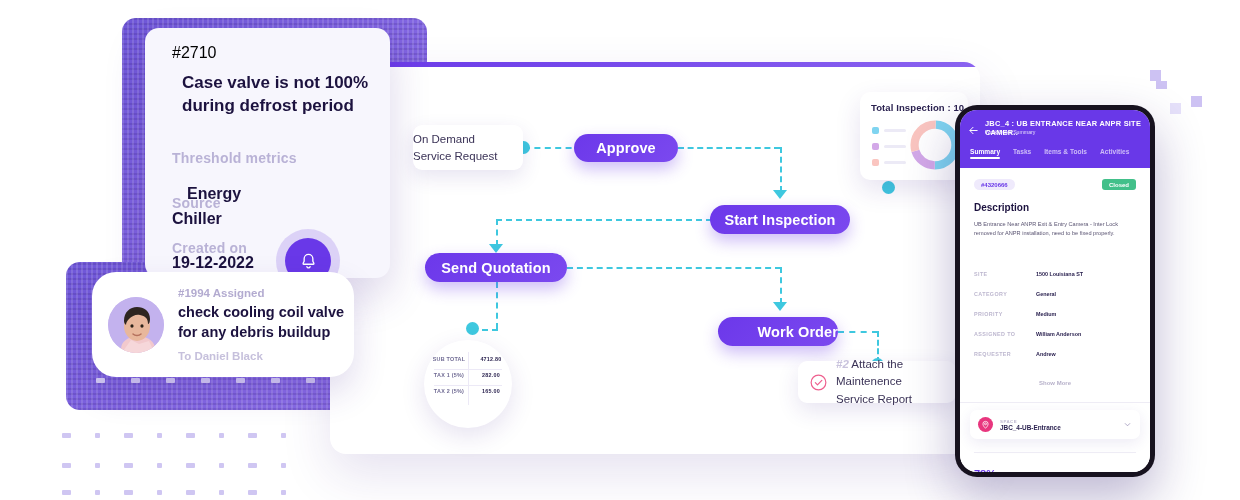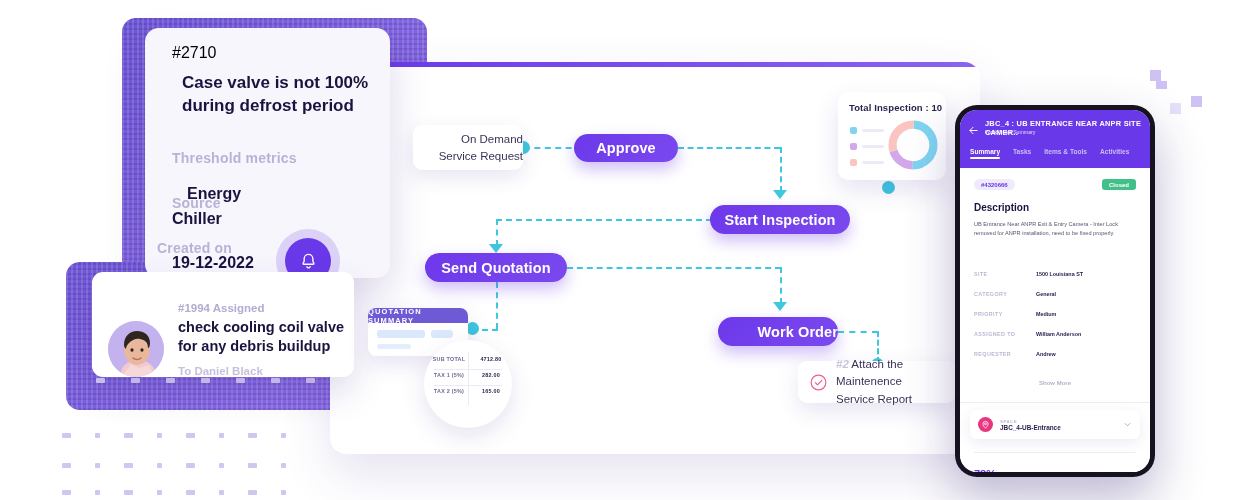--- a/index.html
+++ b/index.html
@@ -29,43 +29,43 @@
           box-shadow:0 18px 40px rgba(60,30,140,.18);}
   .t-title{color:#1c123f;font-size:17px;font-weight:700;line-height:1.33;margin-left:10px;}
   .t-lbl{color:#b9b2d6;font-size:14px;font-weight:600;letter-spacing:.2px;}
   .t-val{color:#1c123f;font-size:16px;font-weight:700;}
 
   .bell{position:absolute;width:46px;height:46px;border-radius:50%;
         background:#6938e8;display:flex;align-items:center;justify-content:center;
         box-shadow:0 0 0 9px rgba(150,120,235,.28);}
 
   
-  .assign{position:absolute;background:#fff;border-radius:11px;
-          box-shadow:0 16px 34px rgba(60,30,140,.16);display:flex;align-items:flex-end;}
+  .assign{position:absolute;background:#fff;border-radius:24px;
+          box-shadow:0 16px 34px rgba(60,30,140,.16);display:flex;align-items:center;}
   .avatar{width:56px;height:56px;border-radius:50%;overflow:hidden;flex:0 0 auto;
           background:#c8b9f0;position:relative;}
   .a-id{color:#b3abd0;font-size:11.5px;font-weight:600;}
   .a-title{color:#1c123f;font-size:14.5px;font-weight:700;line-height:1.35;}
   .a-to{color:#c6c0dc;font-size:11.5px;font-weight:600;}
 
   
   .panel{position:absolute;background:#fff;border-radius:16px;
          box-shadow:0 20px 50px rgba(60,30,140,.13);overflow:hidden;}
   .panel-top{position:absolute;left:0;top:0;height:5px;width:100%;
              background:linear-gradient(90deg,#6938e8,#8a63f0);}
 
   
   .node{position:absolute;border-radius:999px;
         background:linear-gradient(135deg,#6c38ea 0%,#7b49ef 100%);
         color:#fff;font-size:14.5px;font-weight:700;letter-spacing:.1px;
         display:flex;align-items:center;justify-content:center;
         box-shadow:0 7px 16px rgba(105,56,232,.33);white-space:nowrap;}
   .chip{position:absolute;background:#fff;border-radius:9px;
         box-shadow:0 7px 20px rgba(60,30,140,.12);
-        display:flex;align-items:flex-end;justify-content:center;text-align:center;
+        display:flex;align-items:flex-start;justify-content:center;text-align:center;
         color:#3b3357;font-size:11.5px;line-height:1.45;font-weight:500;}
   .dot{position:absolute;width:13px;height:13px;border-radius:50%;background:#3ec8df;}
 
   .ln{position:absolute;}
   .ln.h{border-top:2.2px dashed #3ec8df;}
   .ln.v{border-left:2.2px dashed #3ec8df;}
   .arw{position:absolute;width:0;height:0;border-left:7px solid transparent;
        border-right:7px solid transparent;border-top:9px solid #3ec8df;}
 
   
@@ -196,21 +196,21 @@
   <div class="ticket" style="left:145px;top:28px;width:245px;height:250px;">
     <div style="position:absolute;left:27px;top:16px;">#2710</div>
     <div class="t-title" style="position:absolute;left:27px;top:44px;width:196px;">Case valve is not 100% during defrost period</div>
 
     <div class="t-lbl" style="position:absolute;left:27px;top:122px;">Threshold metrics</div>
     <div class="t-val" style="position:absolute;left:42px;top:136px;margin-top:21px;">Energy</div>
 
     <div class="t-lbl" style="position:absolute;left:27px;top:167px;">Source</div>
     <div class="t-val" style="position:absolute;left:27px;top:182px;">Chiller</div>
 
-    <div class="t-lbl" style="position:absolute;left:12px;top:212px;">Created on</div>
+    <div class="t-lbl" style="position:absolute;left:27px;top:212px;">Created on</div>
     <div class="t-val" style="position:absolute;left:27px;top:226px;">19-12-2022</div>
   </div>
 
   <div class="bell" style="left:285px;top:238px;">
     <svg width="19" height="19" viewBox="0 0 24 24" fill="none">
       <path d="M12 3a5.5 5.5 0 0 0-5.5 5.5v3.2l-1.3 2.6a.8.8 0 0 0 .72 1.2h12.16a.8.8 0 0 0 .72-1.2l-1.3-2.6V8.5A5.5 5.5 0 0 0 12 3Z" stroke="#fff" stroke-width="1.7" stroke-linejoin="round"></path>
       <path d="M10 18.6a2.1 2.1 0 0 0 4 0" stroke="#fff" stroke-width="1.7" stroke-linecap="round"></path>
     </svg>
   </div>
 
@@ -285,46 +285,40 @@
       <circle cx="12" cy="12" r="9.3" stroke="#ee5f8e" stroke-width="1.5"></circle>
       <path d="M8 12.2l2.7 2.7L16.2 9.4" stroke="#ee5f8e" stroke-width="1.5" stroke-linecap="round" stroke-linejoin="round"></path>
     </svg>
     <div class="m-txt">
       <b>#2</b>
       <span>Attach the Maintenence</span><br>
       <span>Service Report</span>
     </div>
   </div>
 
-  <div class="quote" style="left:368px;top:308px;width:100px;height:48px;">
-    <div class="q-head">QUOTATION SUMMARY</div>
-    <div class="q-bar" style="position:absolute;left:9px;top:22px;width:48px;"></div>
-    <div class="q-bar" style="position:absolute;left:63px;top:22px;width:22px;"></div>
-    <div class="q-bar s" style="position:absolute;left:9px;top:36px;width:34px;height:5px;"></div>
-  </div>
 
   <div class="q-circle" style="left:424px;top:340px;width:88px;height:88px;"></div>
   <div class="q-sep" style="left:468px;top:352px;width:1px;height:53px;"></div>
   <div class="q-sep" style="left:434px;top:369px;width:68px;height:1px;"></div>
   <div class="q-sep" style="left:434px;top:385px;width:68px;height:1px;"></div>
 
   <div class="q-row" style="left:428px;top:356px;">
     <span class="k">SUB TOTAL</span>
     <span class="v">4712.80</span>
   </div>
   <div class="q-row" style="left:428px;top:372px;">
     <span class="k">TAX 1 (5%)</span>
     <span class="v">282.00</span>
   </div>
   <div class="q-row" style="left:428px;top:388px;">
     <span class="k">TAX 2 (5%)</span>
     <span class="v">165.00</span>
   </div>
 
-  <div class="donut-card" style="left:838px;top:92px;width:108px;height:88px;">
+  <div class="donut-card" style="left:860px;top:92px;width:108px;height:88px;">
     <div class="donut-title" style="position:absolute;left:11px;top:10px;">Total Inspection : 10</div>
 
     <div class="lg" style="left:12px;top:35px;">
       <i style="background:#7fd4f0;"></i>
         <u></u>
     </div>
     <div class="lg" style="left:12px;top:51px;">
       <i style="background:#d3a8e8;"></i>
         <u></u>
     </div>

